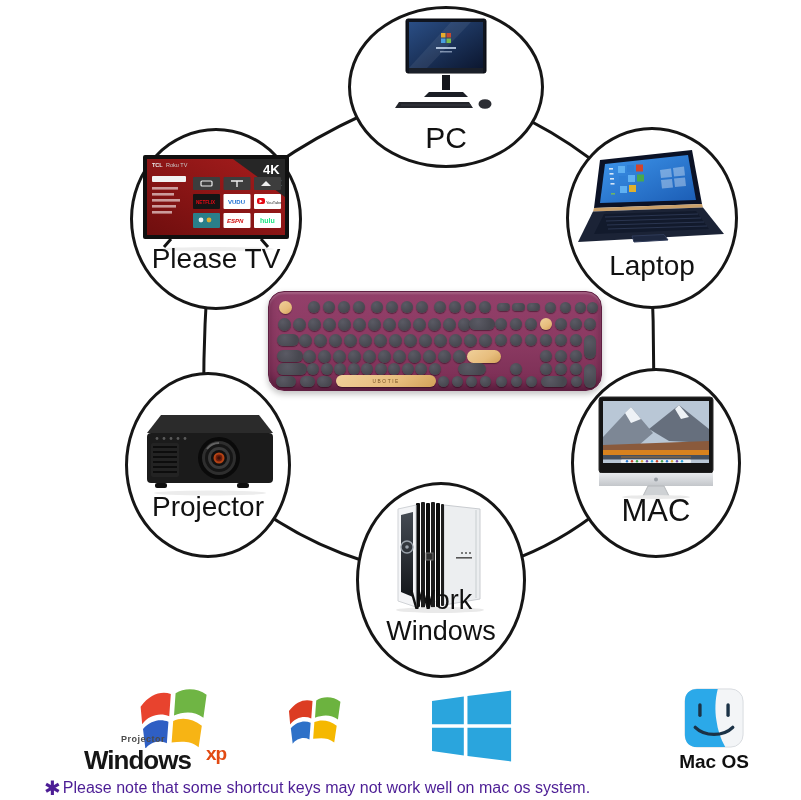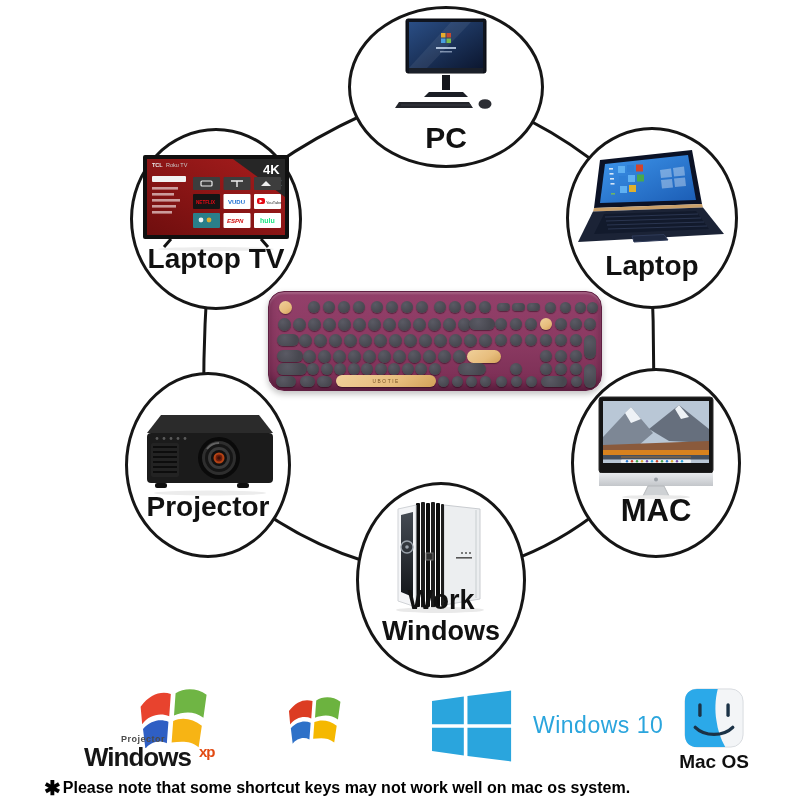--- a/index.html
+++ b/index.html
@@ -2,46 +2,46 @@
 <html style="--kb-body: #8a3961; --kb-key: #47474f; --kb-accent: #e7bd7d;"><head>
 <meta charset="utf-8">
 <style>
   html,body{margin:0;padding:0;background:#fff;}
   #canvas{position:relative;width:801px;height:800px;background:#fff;overflow:hidden;
           font-family:"Liberation Sans",sans-serif;}
   
   #ring{position:absolute;left:0;top:0;z-index:1;}
   
   .circle{position:absolute;background:#fff;border:3px solid #161616;border-radius:50%;z-index:2;}
-  .circle .label{position:absolute;left:0;right:0;text-align:center;font-weight:bold;color:#111;}
+  .circle .label{position:absolute;left:0;right:0;text-align:center;font-weight:normal;color:#111;}
   .art{position:absolute;}
   
   #keyboard{position:absolute;left:268px;top:291px;width:332px;height:98px;z-index:3;
     border-radius:16px;border:1px solid #5f1f42;
     background:linear-gradient(180deg,#93406a,var(--kb-body,#8a3961) 55%,#792d53);
     box-shadow:0 3px 6px rgba(0,0,0,.25), inset 0 2px 2px rgba(255,255,255,.18), inset 0 -6px 9px rgba(40,5,25,.38);}
   .key{position:absolute;border-radius:50%;
     background:radial-gradient(circle at 35% 30%,#5a5a64,var(--kb-key,#47474f) 70%);
     box-shadow:0 1px 1px rgba(20,0,12,.45);}
   .key.pill{border-radius:7px;}
   .key.gold{background:linear-gradient(145deg,#f0d09a,var(--kb-accent,#e7bd7d) 60%,#d2a158);}
   .key.space{display:flex;align-items:center;justify-content:center;}
   .key.space span{font-size:6px;letter-spacing:2px;color:#7a5426;transform:scale(.8);white-space:nowrap;}
   
   .os-item{position:absolute;}
   .xp-text{position:absolute;left:84px;top:734px;width:170px;color:#161616;}
   .xp-text .pre{font-size:9px;font-weight:600;color:#4a4a4a;margin-left:37px;letter-spacing:.5px;}
   .xp-text .main{font-size:26px;font-weight:bold;letter-spacing:-1px;line-height:1;}
-  .xp-text .sup{font-size:15px;font-weight:bold;color:#e24a12;vertical-align:9px;margin-left:8px;}
+  .xp-text .sup{font-size:19px;font-weight:bold;color:#e24a12;vertical-align:9px;margin-left:15px;}
   .w7-text{position:absolute;left:238px;top:744px;font-size:26px;font-weight:400;color:#3c3c3c;letter-spacing:-.5px;}
   .w7-text .sfx{margin-left:7px;}
   .w10-text{position:absolute;left:533px;top:712px;font-size:23px;font-weight:400;letter-spacing:.5px;}
   .mac-text{position:absolute;left:674px;top:751px;width:80px;text-align:center;font-size:19px;font-weight:600;color:#0f0f0f;}
   
-  #footnote{position:absolute;left:44px;top:776px;width:740px;font-size:16px;font-weight:bold;color:#000000;}
+  #footnote{position:absolute;left:44px;top:776px;width:740px;font-size:16px;font-weight:normal;color:#4c1d95;}
   #footnote .ast{font-size:20px;vertical-align:-2px;margin-right:2px;}
 </style>
 </head>
 <body>
 
 <div id="canvas">
 
   <svg id="ring" width="801" height="800">
     <g stroke="#151515" stroke-width="3" fill="none">
       <path d="M443,84 Q300,130 213,216"></path>
@@ -126,21 +126,21 @@
           <circle cx="68" cy="67" r="2.4" fill="#f2b42a" opacity=".9"></circle>
         <rect x="82.5" y="60" width="27" height="15" rx="1" fill="#ffffff"></rect>
         <text x="86" y="70" font-size="6" font-weight="bold" font-style="italic" fill="#d00b0b">ESPN</text>
         <rect x="113" y="60" width="27" height="15" rx="1" fill="#ffffff"></rect>
         <text x="119" y="70" font-size="7" font-weight="bold" fill="#1ce783">hulu</text>
       </g>
       <path d="M30,86 L23,94" stroke="#111" stroke-width="3"></path>
       <path d="M120,86 L127,94" stroke="#111" stroke-width="3"></path>
       <ellipse cx="75" cy="96" rx="58" ry="2" fill="#ededed"></ellipse>
     </svg>
-    <div class="label" style="bottom:32px;font-size:28px;">Laptop TV</div>
+    <div class="label" style="bottom:32px;font-size:28px;">Please TV</div>
   </div>
 
   <div class="circle" style="left:125px;top:372px;width:160px;height:180px;">
     <svg class="art" style="left:5px;top:28px;" width="150" height="96">
       <polygon points="28,12 126,12 140,30 14,30" fill="#2b2b2b"></polygon>
       <rect x="14" y="30" width="126" height="50" rx="4" fill="#1b1b1b"></rect>
       <g fill="#5a5a5a">
         <circle cx="24" cy="35.5" r="1.4"></circle>
           <circle cx="31" cy="35.5" r="1.4"></circle>
           <circle cx="38" cy="35.5" r="1.4"></circle>
@@ -428,21 +428,20 @@
     <path d="M11,54 C21,43 33,41 43,45 L41,72 C31,67 20,71 14,79 Z" fill="#2e71c8"></path>
     <path d="M49,44 C60,39 74,41 85,50 L81,77 C70,68 58,70 47,71 Z" fill="#f5b800"></path>
   </svg>
 
   <svg class="os-item" style="left:432px;top:690px;" width="80" height="72" viewBox="0 0 88 78">
     <path d="M0,11.5 35,6.5 35,37 0,37Z" fill="#2aa5dd"></path>
     <path d="M39,6 87,0 87,37 39,37Z" fill="#2aa5dd"></path>
     <path d="M0,41 35,41 35,71.5 0,66.5Z" fill="#2aa5dd"></path>
     <path d="M39,41 87,41 87,78 39,72Z" fill="#2aa5dd"></path>
   </svg>
-  <div class="w10-text" style="color:#2aa5dd;">Windows 10</div>
 
   <svg class="os-item" style="left:684px;top:688px;" width="60" height="60" viewBox="0 0 64 64">
     <rect x="1" y="1" width="62" height="62" rx="13" fill="#f3f5f7" stroke="#d6dade"></rect>
     <path d="M1,14 C1,6 6,1 14,1 L36,1 C33,13 33,24 34.5,34 C36,45 39,54 44,63 L14,63 C6,63 1,58 1,50 Z" fill="#2ba9e9"></path>
     <g stroke="#1b3246" stroke-width="3.6" stroke-linecap="round" fill="none">
       <line x1="17" y1="18" x2="17" y2="29"></line>
       <line x1="47" y1="18" x2="47" y2="29"></line>
       <path d="M12,42 C22,52 42,52 52,42"></path>
     </g>
   </svg>

